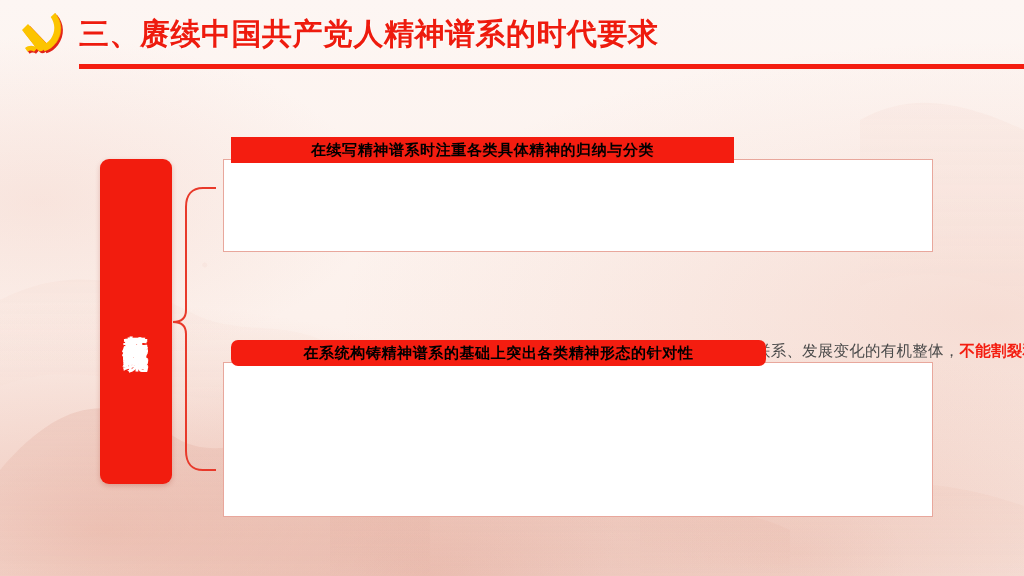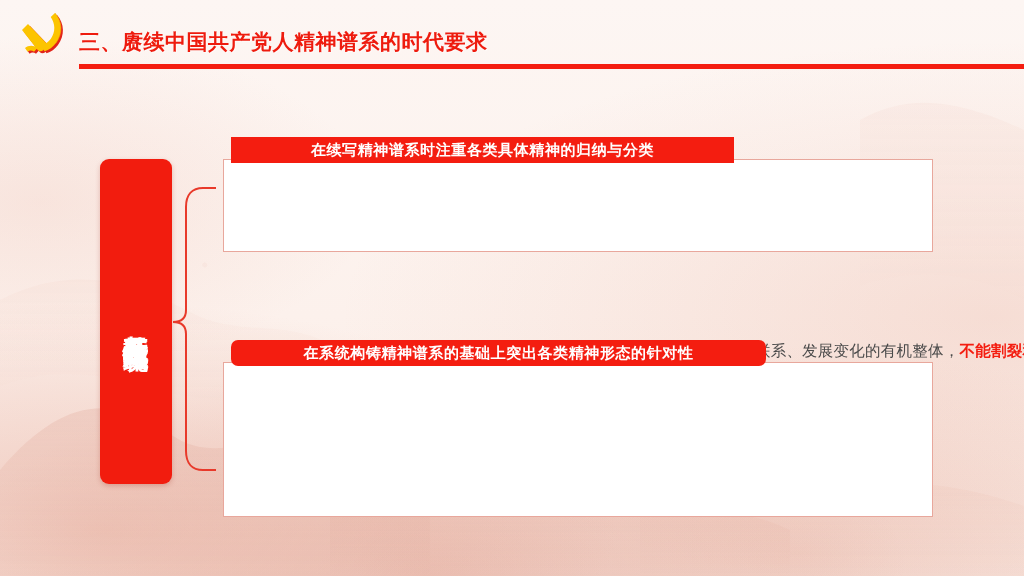--- a/index.html
+++ b/index.html
@@ -55,22 +55,22 @@
     left: 0; top: 0;
     width: 1024px; height: 72px;
   }
   .emblem {
     position: absolute;
     left: 16px; top: 9px;
     width: 56px; height: 52px;
   }
   .title {
     position: absolute;
-    left: 79px; top: 28px;
-    font-size: 21px;
+    left: 79px; top: 14px;
+    font-size: 30px;
     font-weight: bold;
     color: #ee1b0e;
     letter-spacing: 0.5px;
     white-space: nowrap;
     text-shadow: 1px 1px 0 rgba(255,255,255,0.55);
   }
   .title-rule {
     position: absolute;
     left: 79px; top: 64px;
     width: 945px; height: 5px;
@@ -116,21 +116,21 @@
     background: #ffffff;
     border: 1px solid #e8a79c;
     box-sizing: border-box;
   }
   #card1 { left: 223px; top: 159px; width: 710px; height: 93px; }
   #card2 { left: 223px; top: 362px; width: 710px; height: 155px; }
 
   .card-head {
     position: absolute;
     background: #f41d10;
-    color: #ffffff;
+    color: #000000;
     font-size: 15px;
     font-weight: bold;
     letter-spacing: 0.6px;
     display: flex;
     align-items: center;
     justify-content: center;
     white-space: nowrap;
     box-sizing: border-box;
   }
   #head1 { left: 231px; top: 137px; width: 503px; height: 26px; }

